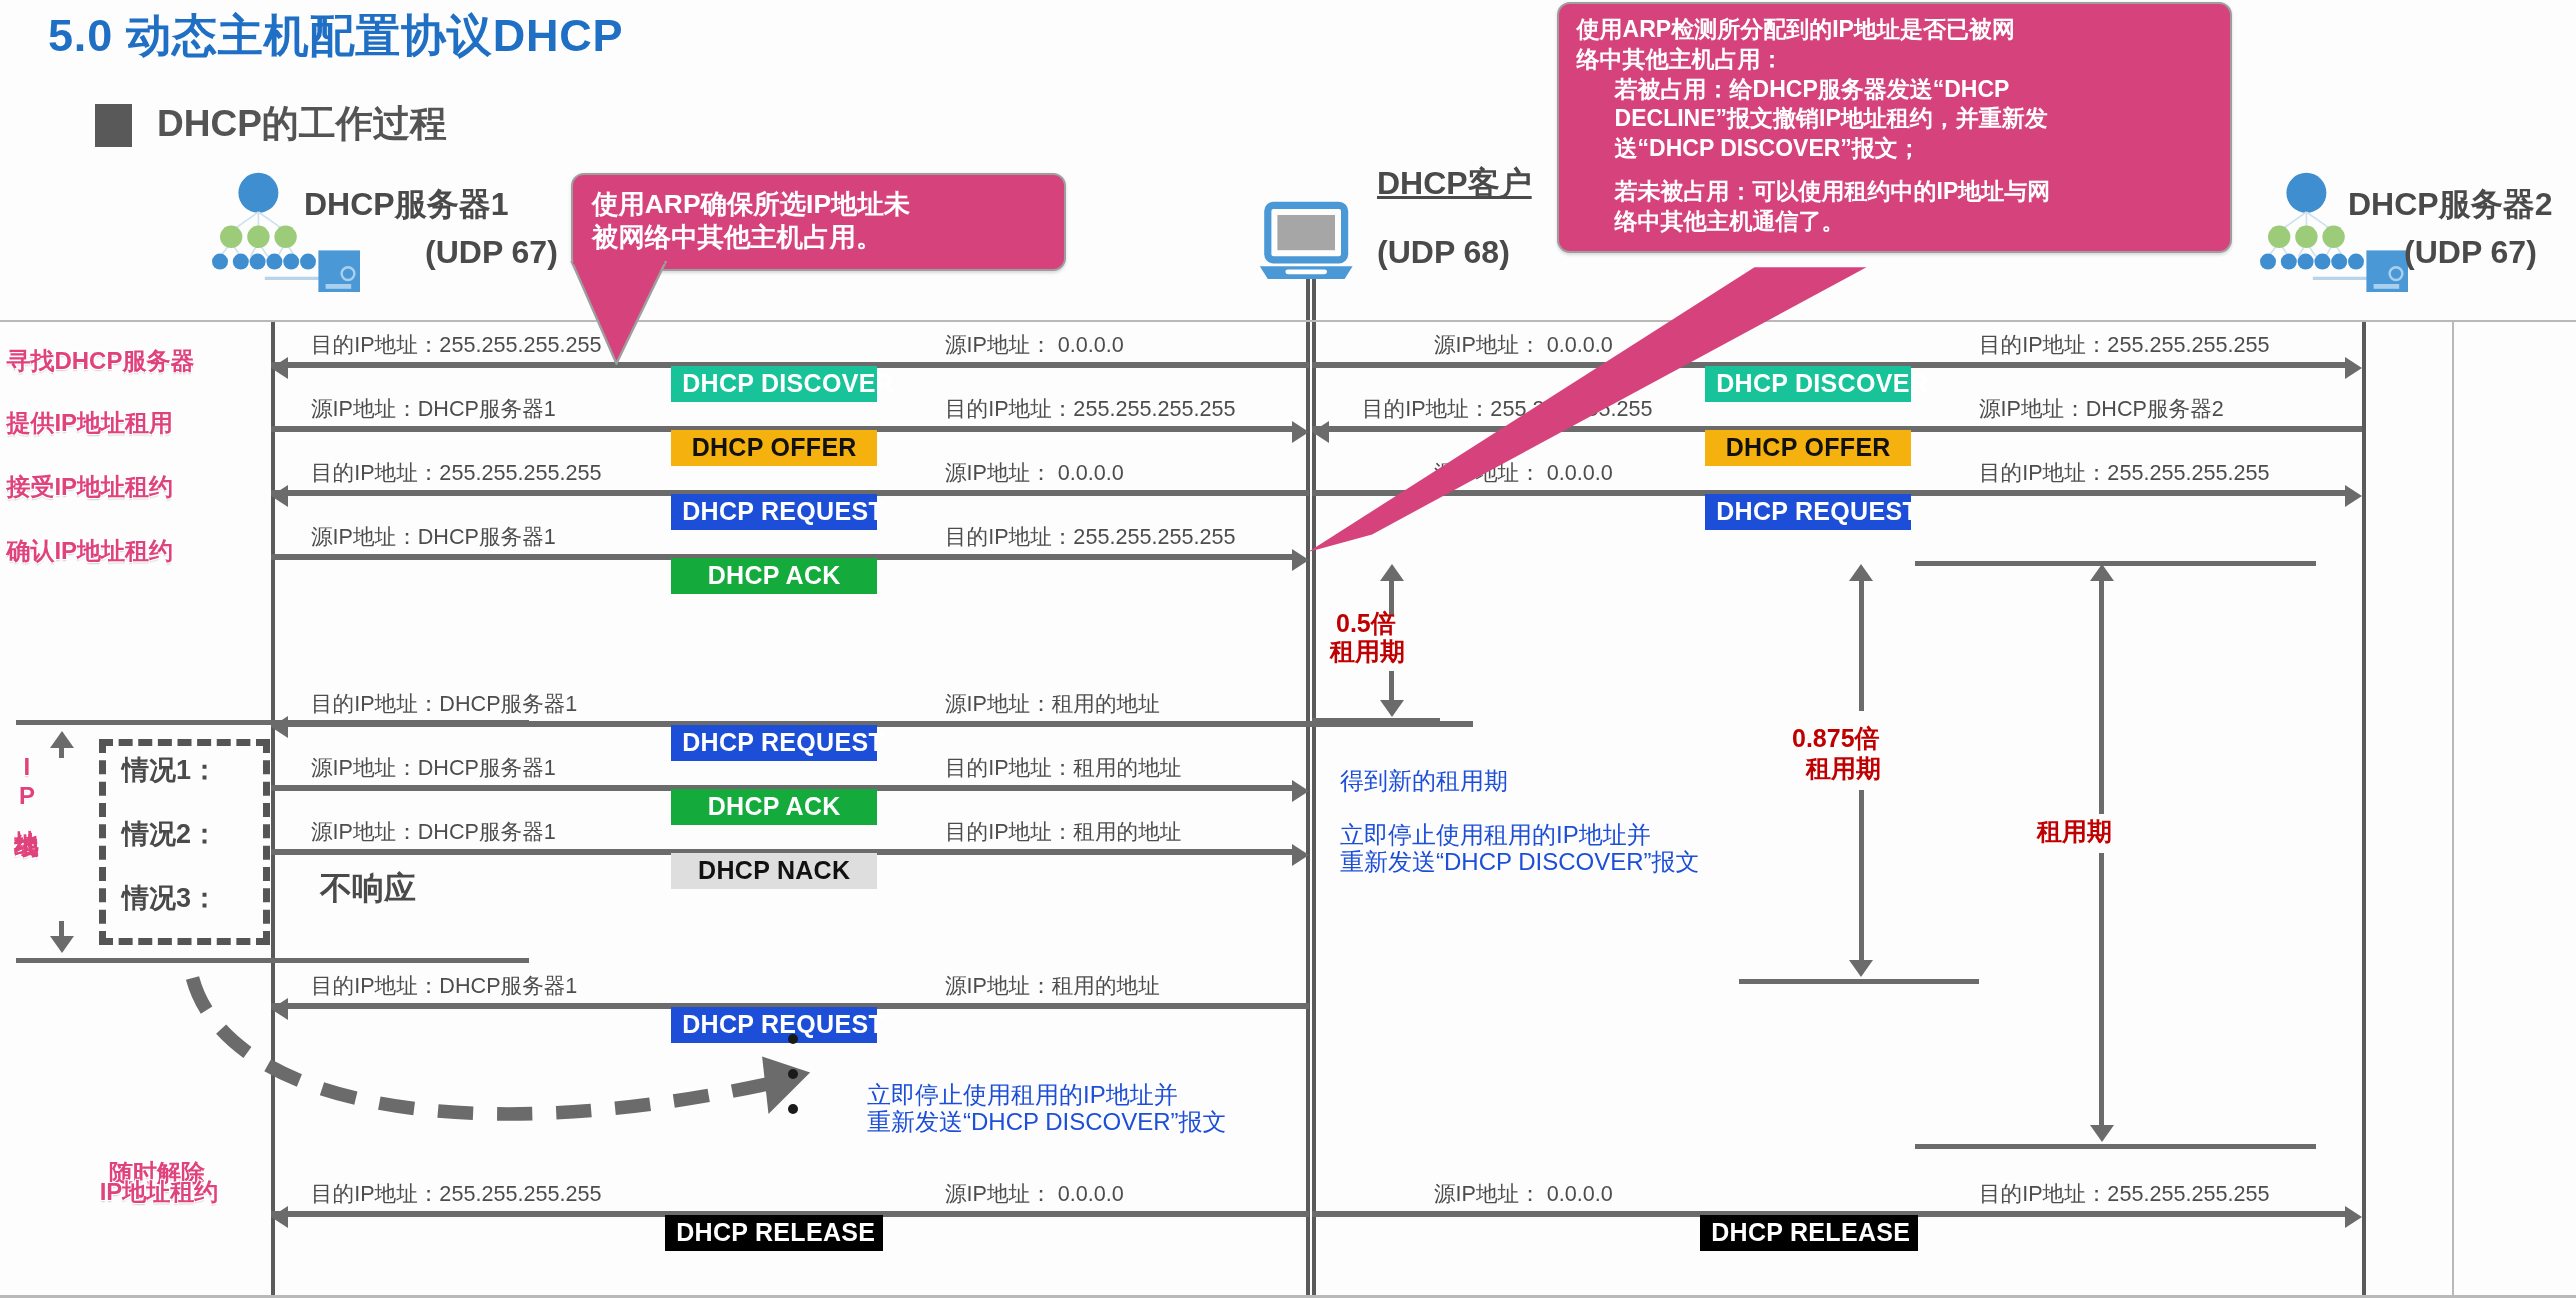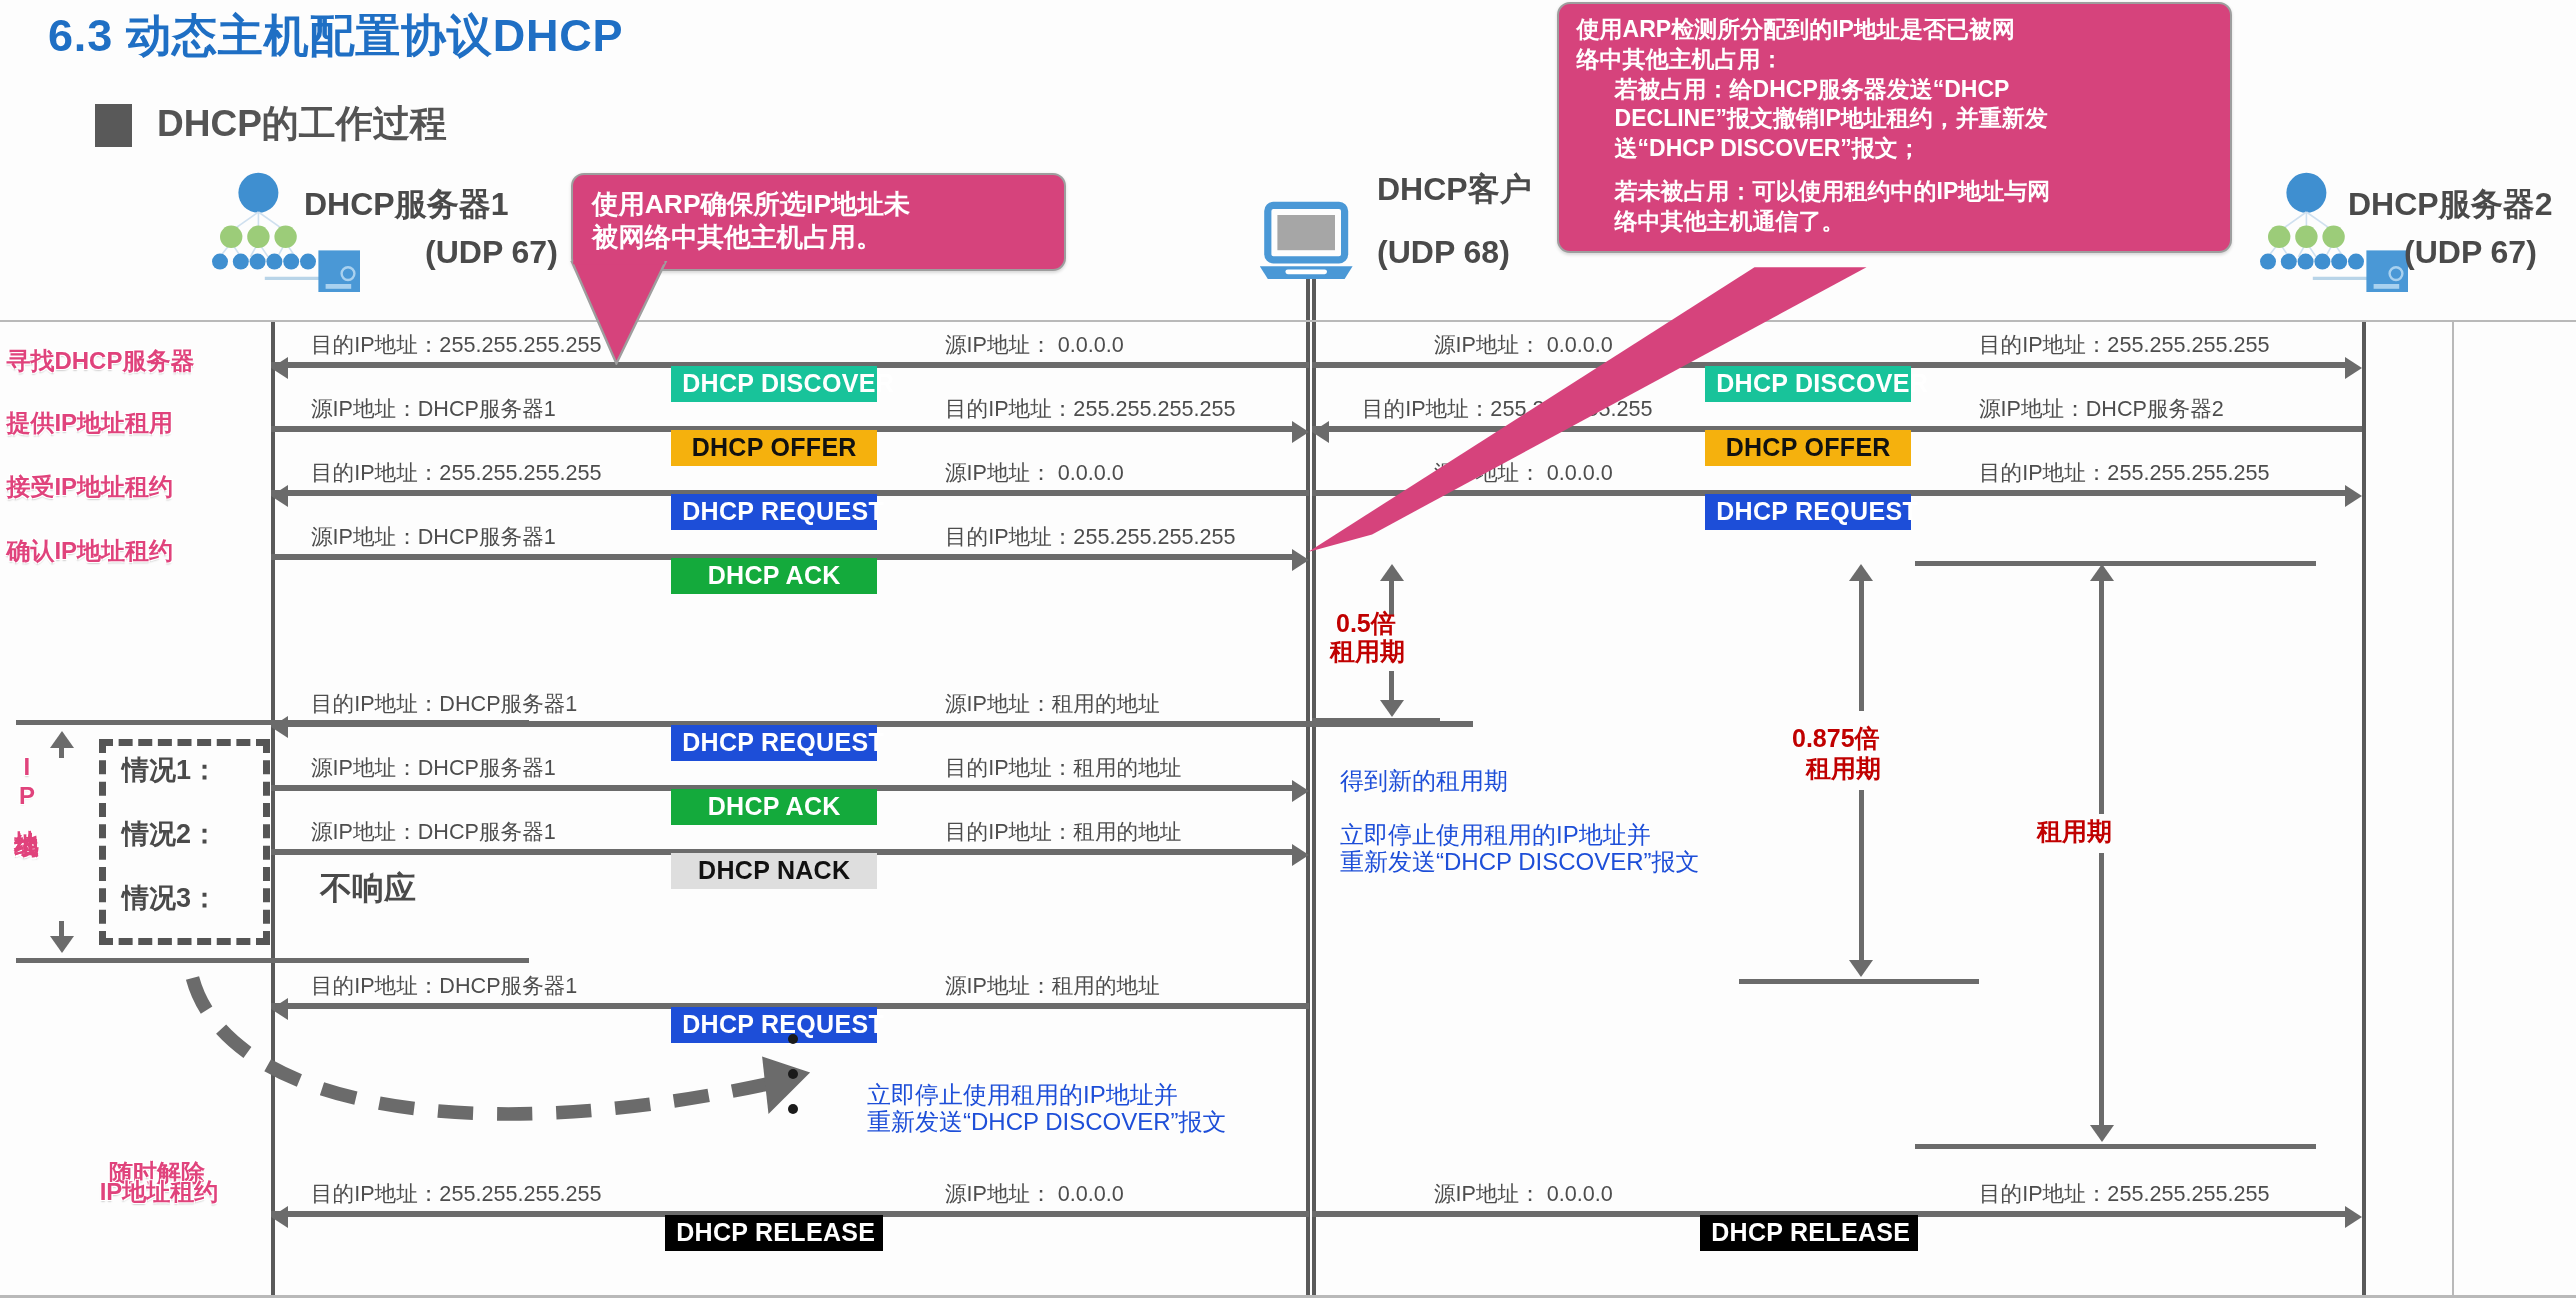--- a/index.html
+++ b/index.html
@@ -152,21 +152,21 @@
   .tri-down{
     width:0;height:0;border-left:12px solid transparent;
     border-right:12px solid transparent;border-top:17.6px solid #6b6b6b;
   }
 </style>
 </head>
 <body>
 
 <div id="stage">
 
-  <div class="abs" id="title">6.3 动态主机配置协议DHCP</div>
+  <div class="abs" id="title">5.0 动态主机配置协议DHCP</div>
   <div class="abs" id="subtitle-bullet"></div>
   <div class="abs" id="subtitle">DHCP的工作过程</div>
 
   <div class="abs" style="left:212px;top:172px;">
     <svg width="152" height="120" viewBox="0 0 190 150">
       <circle cx="58" cy="26" r="25" fill="#3f8fd0"></circle>
       <g stroke="#cfe0ef" stroke-width="2">
         <line x1="58" y1="50" x2="24" y2="74"></line>
           <line x1="58" y1="50" x2="58" y2="74"></line>
         <line x1="58" y1="50" x2="92" y2="74"></line>
@@ -197,21 +197,21 @@
   <div class="abs node-port" style="left:425px;top:234px;">(UDP 67)</div>
 
   <div class="abs" style="left:1255px;top:199px;">
     <svg width="104" height="88" viewBox="0 0 130 110">
       <rect x="16" y="8" width="96" height="68" rx="7" fill="none" stroke="#4a98d6" stroke-width="9"></rect>
       <rect x="28" y="20" width="72" height="44" fill="#a6a6a6"></rect>
       <path d="M6 84 L122 84 L112 100 L16 100 Z" fill="#4a98d6"></path>
       <rect x="38" y="88" width="52" height="6" rx="3" fill="#ffffff"></rect>
     </svg>
   </div>
-  <div class="abs node-label" style="left:1377px;top:168px;">DHCP客户</div>
+  <div class="abs node-label" style="left:1377px;top:162px;text-decoration:underline;">DHCP客户</div>
   <div class="abs node-port" style="left:1377px;top:234px;">(UDP 68)</div>
 
   <div class="abs" style="left:2260px;top:172px;">
     <svg width="152" height="120" viewBox="0 0 190 150">
       <circle cx="58" cy="26" r="25" fill="#3f8fd0"></circle>
       <g stroke="#cfe0ef" stroke-width="2">
         <line x1="58" y1="50" x2="24" y2="74"></line>
           <line x1="58" y1="50" x2="58" y2="74"></line>
         <line x1="58" y1="50" x2="92" y2="74"></line>
         <line x1="24" y1="88" x2="10" y2="106"></line>

